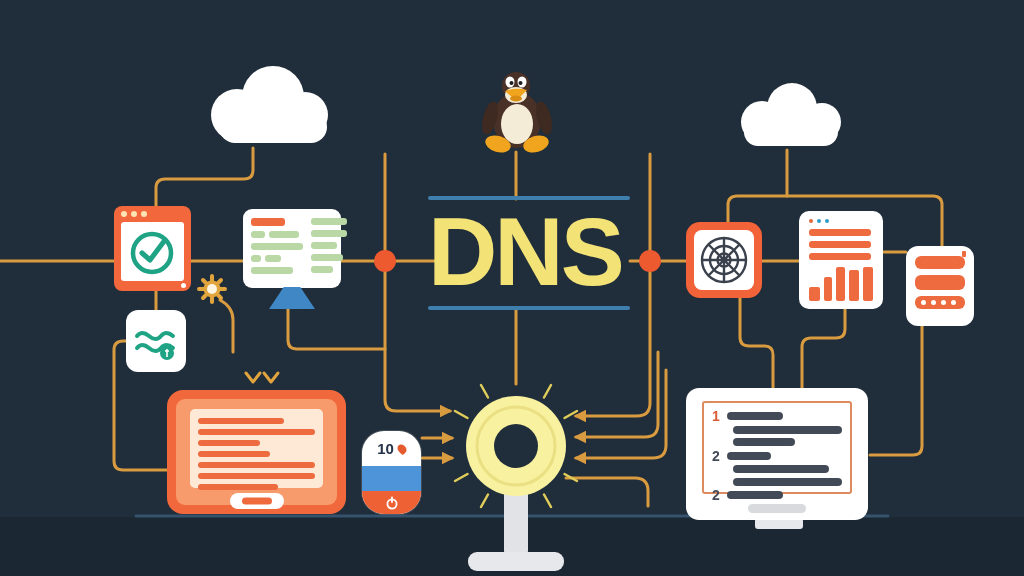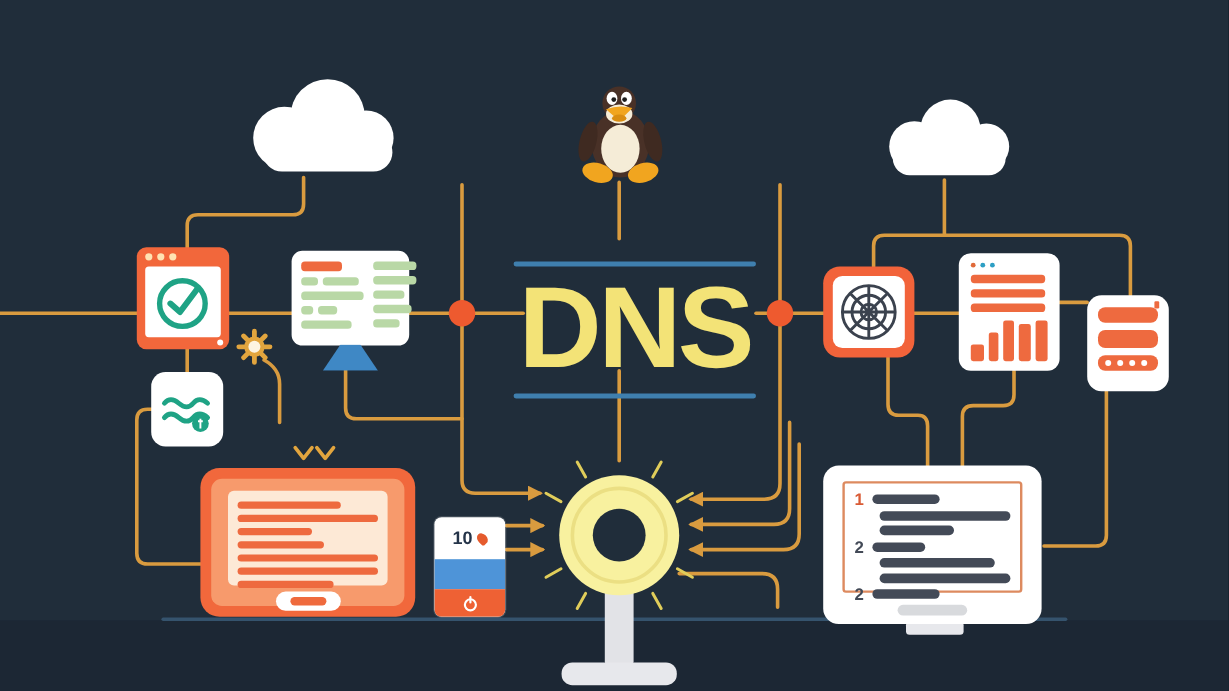--- a/index.html
+++ b/index.html
@@ -4,21 +4,21 @@
 <style>
   html,body{margin:0;padding:0;background:#10161d;}
   #stage{position:relative;width:1024px;height:576px;background:#202d3a;overflow:hidden;
          font-family:"Liberation Sans",sans-serif;}
   .abs{position:absolute;}
   #bottom-strip{left:0;top:517px;width:1024px;height:59px;background:#1c2734;}
   #wires{left:0;top:0;z-index:1;}
   .icon-layer{z-index:2;}
 
   
-  #dns-block{left:428px;top:196px;width:202px;height:116px;text-align:center;z-index:2;margin-top:22px;}
+  #dns-block{left:428px;top:196px;width:202px;height:116px;z-index:2;}
   #dns-rule-top,#dns-rule-bottom{position:absolute;left:0;width:202px;height:4px;background:#3f7fae;border-radius:2px;}
   #dns-rule-top{top:0;} #dns-rule-bottom{top:110px;}
   #dns-title{position:absolute;left:0;top:2px;width:202px;height:108px;line-height:108px;
     font-size:96px;font-weight:bold;letter-spacing:-3px;color:#f3e377;}
 
   
   #browser-check{left:114px;top:206px;width:77px;height:85px;background:#f2673b;border-radius:8px;}
   #browser-check .bar{position:absolute;left:0;top:0;width:100%;height:16px;}
   #browser-check .dot{position:absolute;top:5px;width:6px;height:6px;border-radius:50%;background:#ffe3b3;}
   #browser-check .body{position:absolute;left:7px;top:16px;right:7px;bottom:10px;background:#fff;border-radius:3px;}
@@ -40,21 +40,21 @@
 
   
   #orange-tablet{left:167px;top:390px;width:179px;height:124px;background:#f1683c;border-radius:16px;}
   #orange-tablet .frame{position:absolute;inset:9px;background:#f79a6c;border-radius:9px;}
   #orange-tablet .screen{position:absolute;inset:19px 23px 26px 23px;background:#fde9d6;border-radius:5px;padding:9px 8px;box-sizing:border-box;--bar:#ee6a3f;}
   #orange-tablet .row{margin:0 0 5px 0;display:flex;}
   #orange-tablet .pill{position:absolute;left:50%;bottom:5px;transform:translateX(-50%);width:54px;height:16px;background:#fff;border-radius:9px;}
   #orange-tablet .pill i{position:absolute;left:50%;top:50%;transform:translate(-50%,-50%);width:30px;height:7px;background:#ef6a3d;border-radius:4px;}
 
   
-  #gauge-card{left:362px;top:431px;width:59px;height:83px;border-radius:6px;overflow:hidden;background:#fff;box-shadow:0 0 0 1px rgba(255,255,255,.15);}
+  #gauge-card{left:362px;top:431px;width:59px;height:83px;border-radius:22px;overflow:hidden;background:#fff;box-shadow:0 0 0 1px rgba(255,255,255,.15);}
   #gauge-card .top{height:35px;display:flex;align-items:center;justify-content:center;gap:4px;
     font-size:15px;font-weight:bold;color:#253449;}
   #gauge-card .flame{width:8px;height:10px;background:#e55b2d;border-radius:50% 50% 50% 2px;transform:rotate(-45deg);}
   #gauge-card .mid{height:25px;background:#4e94d8;}
   #gauge-card .bot{height:23px;background:#ee6134;display:flex;align-items:center;justify-content:center;}
 
   
   #ring-svg{left:436px;top:366px;}
   #ring-stand-post{left:504px;top:486px;width:24px;height:70px;background:#e2e3e7;border-radius:5px;}
   #ring-stand-base{left:468px;top:552px;width:96px;height:19px;background:#e7e8ec;border-radius:9px;}

